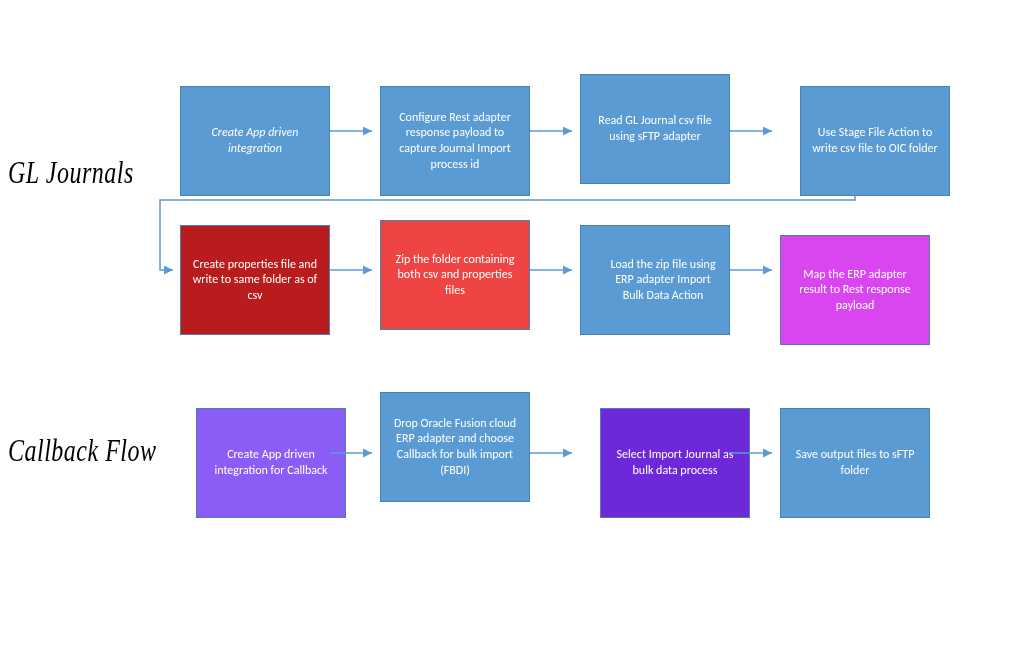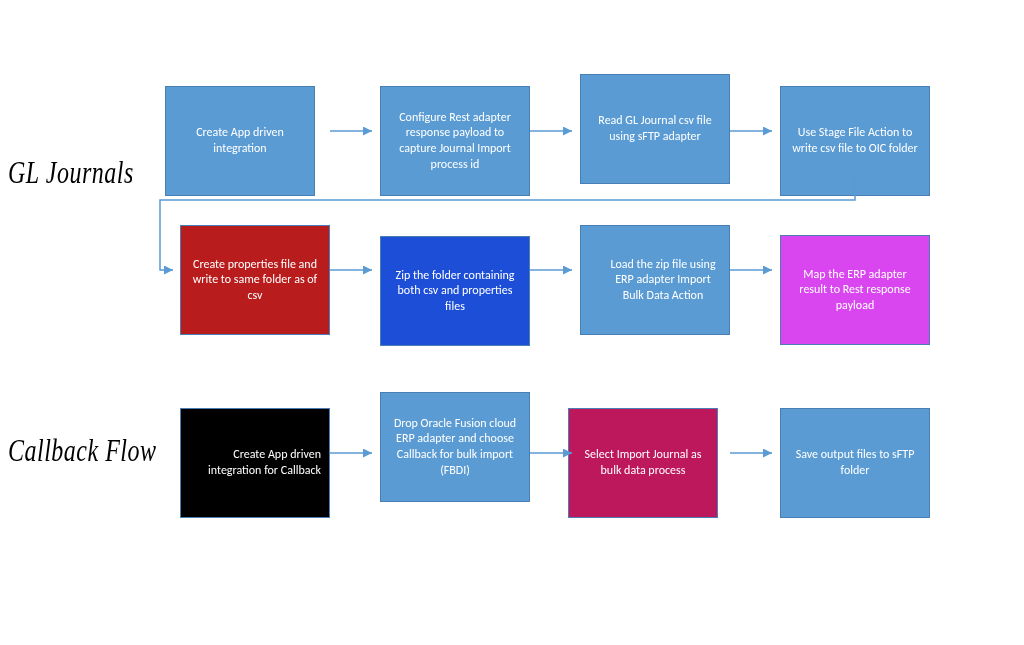--- a/index.html
+++ b/index.html
@@ -52,53 +52,53 @@
       overflow: visible;
     }
 
   </style>
 </head>
 <body>
 
 <div class="label" style="left: 8px; top: 160px;">GL Journals</div>
 <div class="label" style="left: 8px; top: 438px;">Callback Flow</div>
 
-<div class="box" style="left: 165px; top: 86px; background: rgb(90, 155, 212);">
+<div class="box" style="left: 180px; top: 86px; background: rgb(90, 155, 212); font-style: italic;">
   <span>Create App driven integration</span>
 </div>
 <div class="box" style="left: 380px; top: 86px; background: rgb(90, 155, 212);">
   <span>Configure Rest adapter response payload to capture Journal Import process id</span>
 </div>
 <div class="box" style="left: 580px; top: 74px; background: rgb(90, 155, 212);">
   <span>Read GL Journal csv file using sFTP adapter</span>
 </div>
-<div class="box" style="left: 780px; top: 86px; background: rgb(90, 155, 212);">
+<div class="box" style="left: 800px; top: 86px; background: rgb(90, 155, 212);">
   <span>Use Stage File Action to write csv file to OIC folder</span>
 </div>
 
 <div class="box" style="left: 180px; top: 225px; background: #b91c1c;">
   <span>Create properties file and write to same folder as of csv</span>
 </div>
-<div class="box" style="left: 380px; top: 236px; background: #1d4ed8;">
+<div class="box" style="left: 380px; top: 220px; background: #ef4444;">
   <span>Zip the folder containing both csv and properties files</span>
 </div>
 <div class="box" style="left: 580px; top: 225px; background: rgb(90, 155, 212); padding-left: 24px;">
   <span>Load  the zip file using ERP adapter Import Bulk Data Action</span>
 </div>
 <div class="box" style="left: 780px; top: 235px; background: #d946ef;">
   <span>Map the ERP adapter result to Rest response payload</span>
 </div>
 
-<div class="box" style="left: 180px; top: 408px; background: #000000; text-align: right;">
+<div class="box" style="left: 196px; top: 408px; background: #8b5cf6;">
   <span>Create App driven integration for Callback</span>
 </div>
 <div class="box" style="left: 380px; top: 392px; background: rgb(90, 155, 212);">
   <span>Drop Oracle Fusion cloud ERP adapter and choose Callback for bulk import (FBDI)</span>
 </div>
-<div class="box" style="left: 568px; top: 408px; background: #be185d;">
+<div class="box" style="left: 600px; top: 408px; background: #6d28d9;">
   <span>Select Import Journal as bulk data process</span>
 </div>
 <div class="box" style="left: 780px; top: 408px; background: rgb(90, 155, 212);">
   <span>Save output files to sFTP folder</span>
 </div>
 
 <div class="arrow" style="left: 330px; top: 125px;">
   <svg width="50" height="12">
       <defs>
         <marker id="ah1" markerWidth="8" markerHeight="8" refX="6" refY="3" orient="auto">

